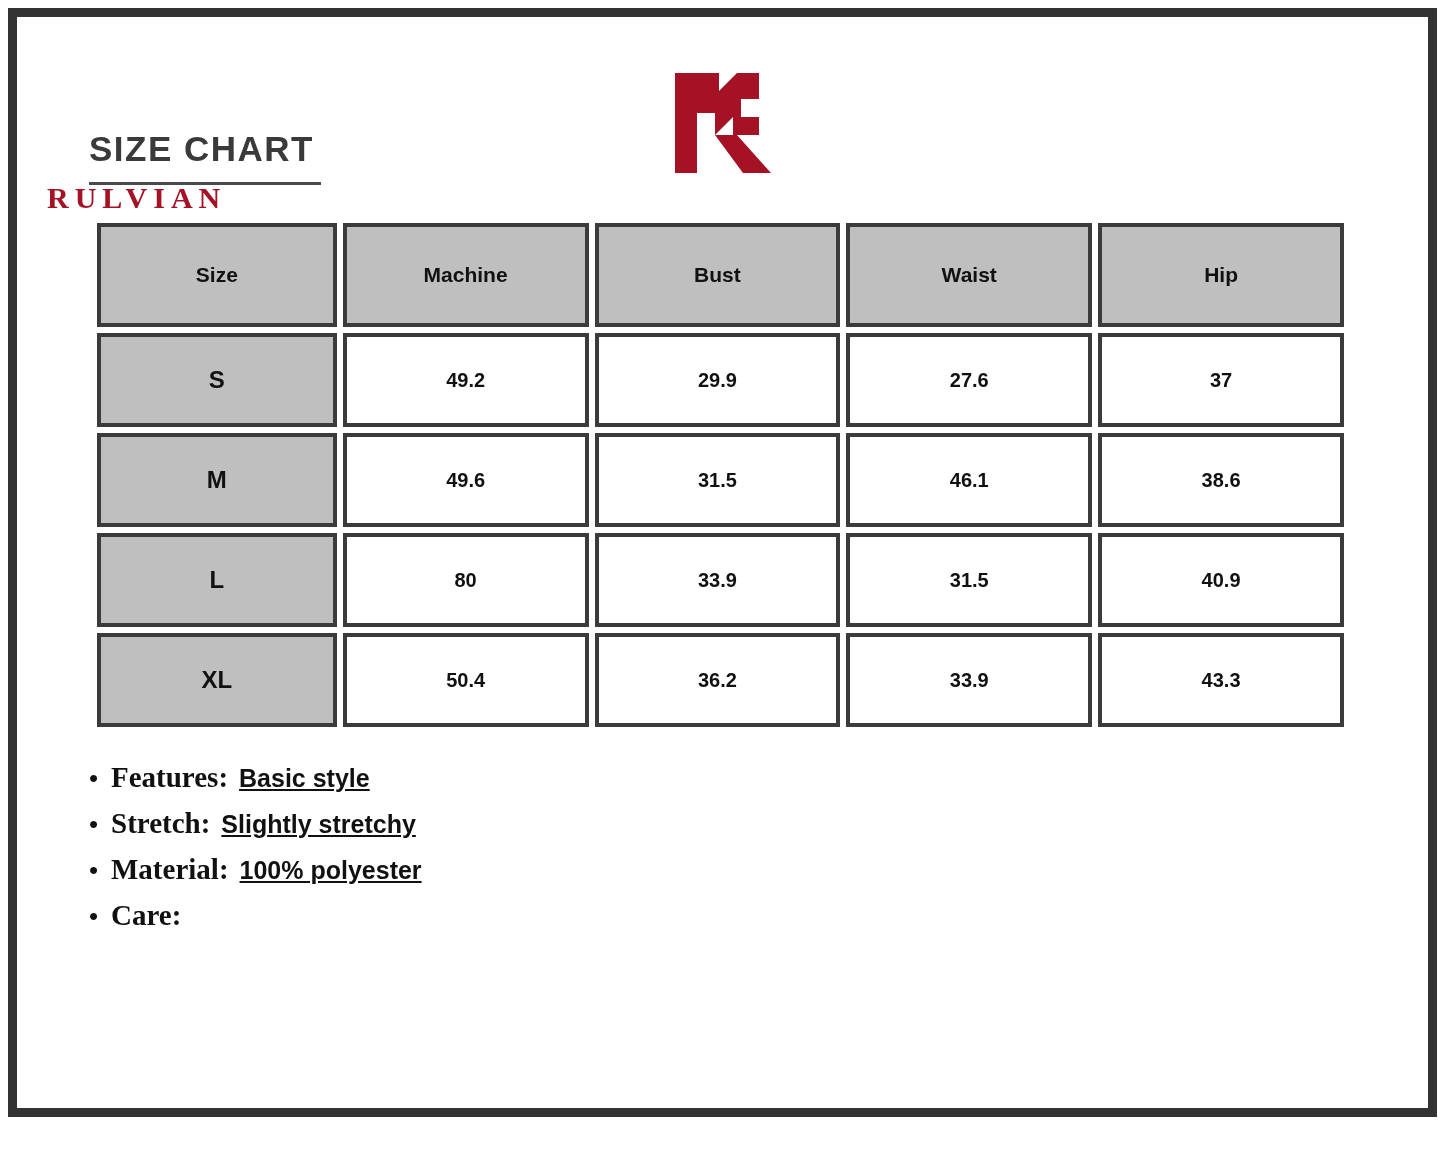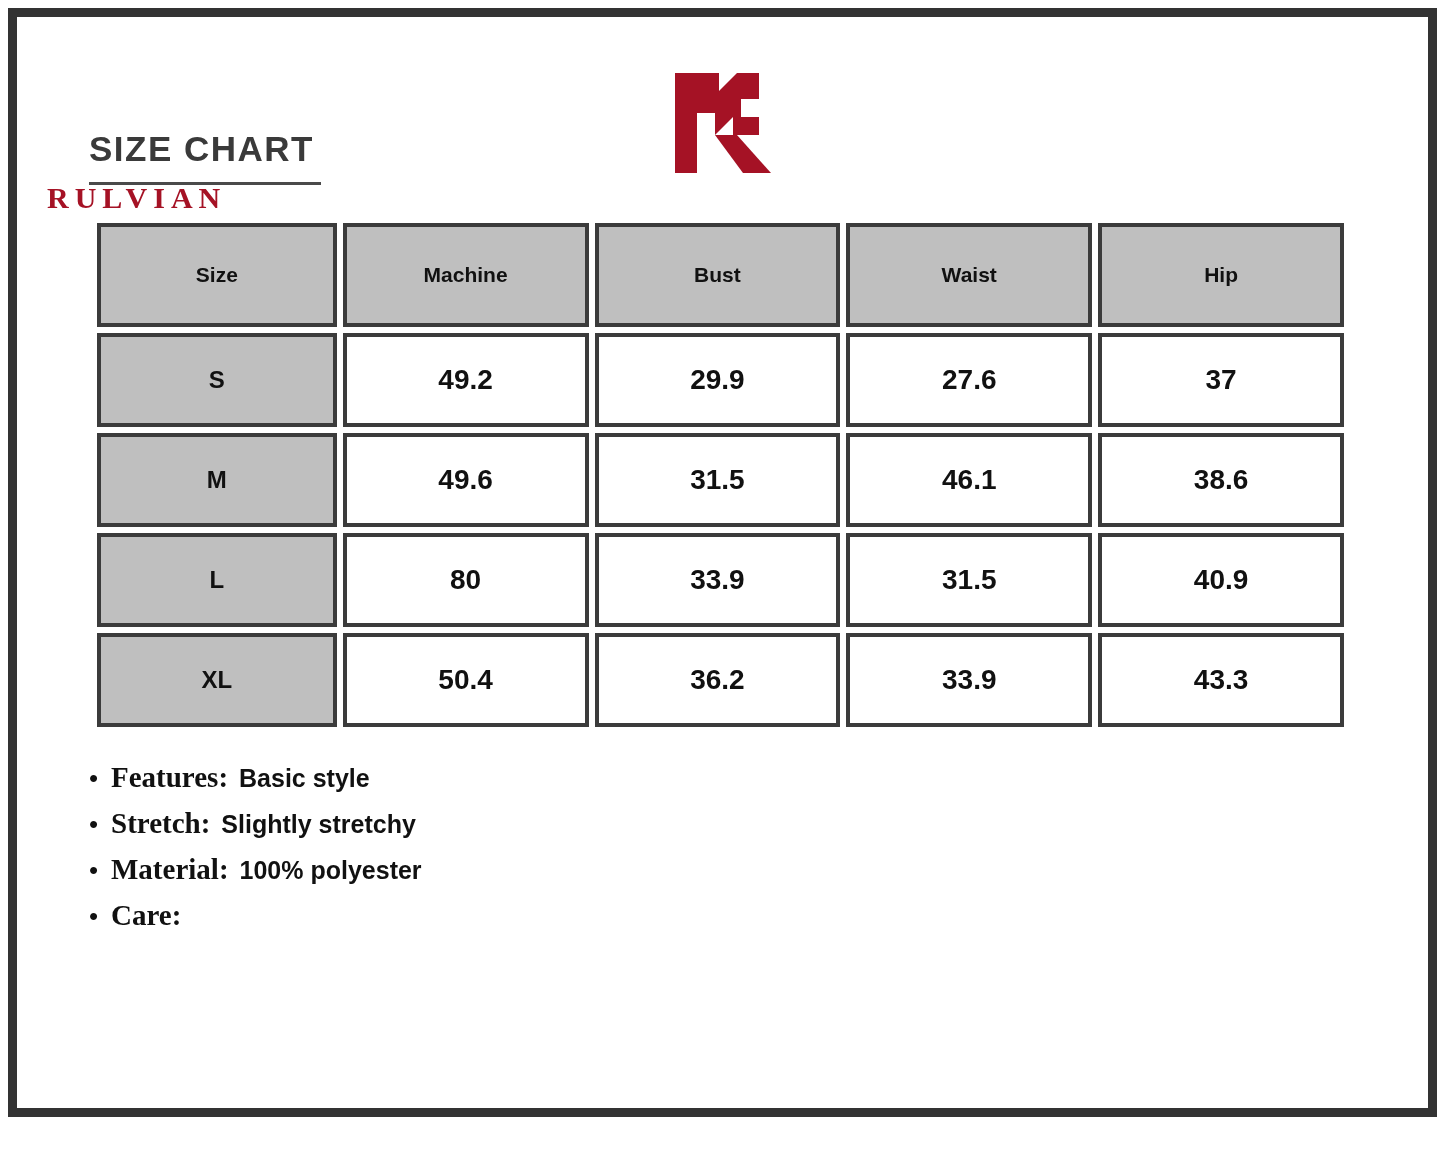--- a/index.html
+++ b/index.html
@@ -105,21 +105,21 @@
     font-size: 21px;
   }
   table.size-table tbody th {
     background: #bfbfbf;
     height: 94px;
     font-size: 24px;
   }
   table.size-table tbody td {
     background: #ffffff;
     height: 94px;
-    font-size: 28px;
+    font-size: 20px;
   }
   col.c-size { width: 19.6%; }
 
   
   .details {
     margin: 28px 0 0 42px;
   }
   .detail-row {
     display: flex;
     align-items: baseline;
@@ -137,20 +137,21 @@
     font-weight: bold;
     color: #111111;
     font-family: "Liberation Serif", serif;
   }
   .detail-value {
     font-size: 25px;
     font-weight: bold;
     color: #111111;
     margin-left: 11px;
     font-family: "Liberation Sans", sans-serif;
+    text-decoration: underline;
   }
 </style>
 </head>
 <body>
 
 <div class="page">
   <div class="outer-frame">
     <div class="inner">
 
       <div class="header">

